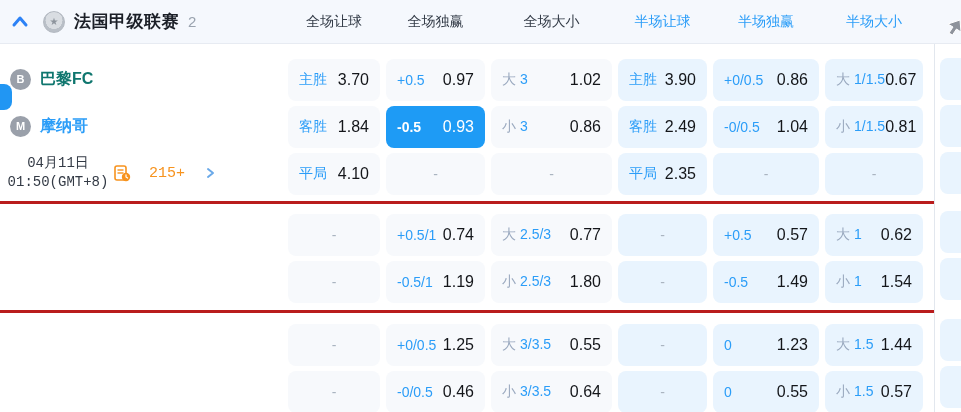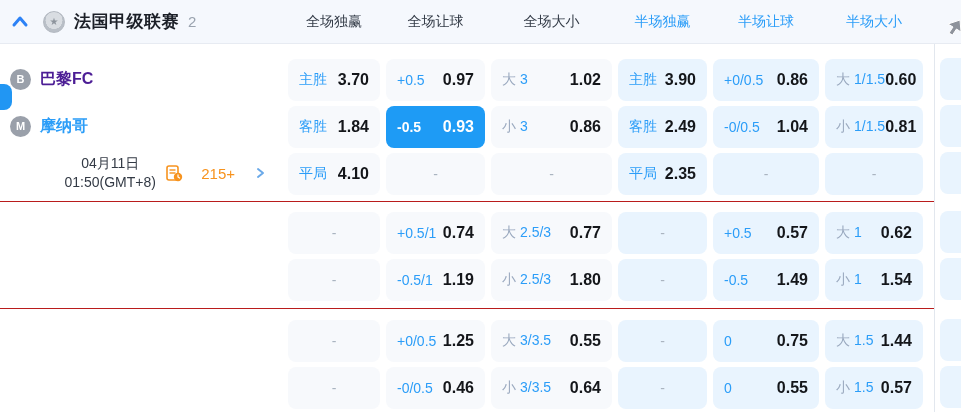--- a/index.html
+++ b/index.html
@@ -32,56 +32,56 @@
     display:flex;align-items:center;justify-content:center;
     color:#8d949d;font-size:10px;line-height:1;
   }
   .league-title{font-size:17px;font-weight:700;color:#1b1f27;margin-left:9px;letter-spacing:.5px;font-family:Liberation Serif, serif;}
   .league-count{font-size:15px;color:#9aa3af;margin-left:9px;}
   .col-head{font-size:14px;color:#333b47;text-align:center;}
   .col-head.half{color:var(--accent,#2b9df8);}
 
   
   .groups{width:934px;}
-  .group{padding:15px 0 6px 0;border-bottom:1px solid #b91c1c;display:flex;flex-direction:column;row-gap:5px;}
+  .group{padding:15px 0 6px 0;border-bottom:3px solid #b91c1c;display:flex;flex-direction:column;row-gap:5px;}
   .group[data-group="1"]{padding-top:10px;padding-bottom:7px;}
   .group[data-group="2"]{padding-top:11px;border-bottom:none;padding-bottom:0;}
   .odds-row{height:42px;}
   .cell{
     border-radius:8px;height:42px;
     display:flex;align-items:center;justify-content:space-between;
     padding:0 11px;box-sizing:border-box;cursor:pointer;
   }
   .cell.full{background:var(--full-bg,#f7f9fc);}
   .cell.half{background:var(--half-bg,#e9f4fe);}
   .cell .lab{display:flex;align-items:baseline;gap:4px;font-size:14px;}
   .cell .lg{color:#9aa9bf;}
   .cell .lb{color:var(--accent,#2b9df8);}
-  .cell .v{font-size:16px;font-weight:700;color:#14161a;}
+  .cell .v{font-size:16px;font-weight:400;color:#14161a;}
   .cell.empty{justify-content:center;cursor:default;}
   .cell.empty .v{color:#aab4c0;font-weight:400;font-size:14px;}
   .cell.selected{background:var(--sel-bg,#1e9bf5);}
   .cell.selected .lb{color:#fff;font-weight:700;}
   .cell.selected .v{color:#fff;}
 
   
   .info{position:absolute;left:0;top:43px;width:282px;height:158px;}
   .team-row{position:absolute;left:0;height:42px;display:flex;align-items:center;padding-left:10px;cursor:pointer;width:272px;}
   .team-row.home{top:15px;}
   .team-row.away{top:62px;}
   .team-badge{
     width:21px;height:21px;border-radius:50%;background:#9aa0aa;color:#fff;
     display:flex;align-items:center;justify-content:center;
     font-size:11px;font-weight:700;flex:0 0 auto;
   }
-  .team-name{margin-left:9px;font-size:16px;font-weight:700;color:#4c1d95;}
+  .team-name{margin-left:9px;font-size:16px;font-weight:700;color:#0f766e;}
   .team-row.away .team-name{color:var(--accent,#2b9df8);}
   .meta-row{
     position:absolute;left:0;top:109px;height:42px;width:282px;box-sizing:border-box;
-    display:flex;align-items:center;justify-content:flex-end;padding:0 16px 0 2px;
+    display:flex;align-items:center;justify-content:flex-start;padding:0 16px 0 2px;font-family:Liberation Mono, monospace;
   }
   .match-when{text-align:center;font-size:14px;color:#333a45;line-height:1.35;min-width:112px;}
   .more-odds{display:flex;align-items:center;gap:18px;cursor:pointer;}
   .odds-ico{width:17px;height:17px;flex:0 0 auto;}
   .more-odds .cnt{font-size:15px;color:#f7931e;}
   .more-chev{width:12px;height:12px;margin-left:1px;}
 
   
   .v-divider{position:absolute;left:934px;top:44px;bottom:0;width:1px;background:#e2e7ee;}
   .overflow-col{position:absolute;left:940px;top:43px;width:21px;bottom:0;}
@@ -99,25 +99,25 @@
 
   <div class="header-bar grid">
     <div class="league-cell">
       <svg class="chev-up" viewBox="0 0 18 18">
         <polyline points="3,12 9,5 15,12" fill="none" stroke="#2c82f6" stroke-width="3" stroke-linecap="round" stroke-linejoin="round"></polyline>
       </svg>
       <span class="league-logo">★</span>
       <span class="league-title">法国甲级联赛</span>
       <span class="league-count">2</span>
     </div>
+    <div class="col-head full">全场让球</div>
     <div class="col-head full">全场独赢</div>
-    <div class="col-head full">全场让球</div>
     <div class="col-head full">全场大小</div>
+    <div class="col-head half">半场让球</div>
     <div class="col-head half">半场独赢</div>
-    <div class="col-head half">半场让球</div>
     <div class="col-head half">半场大小</div>
   </div>
 
   <div class="groups">
     <div class="group" data-group="0">
         <div class="odds-row grid">
           <div></div>
           <div class="cell full">
             <span class="lab">
               <span class="lb">主胜</span>
@@ -147,21 +147,21 @@
             <span class="lab">
               <span class="lb">+0/0.5</span>
             </span>
             <span class="v">0.86</span>
           </div>
           <div class="cell half">
             <span class="lab">
               <span class="lg">大</span>
               <span class="lb">1/1.5</span>
             </span>
-            <span class="v">0.60</span>
+            <span class="v">0.67</span>
           </div>
         </div>
         <div class="odds-row grid">
           <div></div>
           <div class="cell full">
             <span class="lab">
               <span class="lb">客胜</span>
             </span>
             <span class="v">1.84</span>
           </div>
@@ -317,21 +317,21 @@
             </span>
             <span class="v">0.55</span>
           </div>
           <div class="cell half empty">
             <span class="v">-</span>
           </div>
           <div class="cell half">
             <span class="lab">
               <span class="lb">0</span>
             </span>
-            <span class="v">0.75</span>
+            <span class="v">1.23</span>
           </div>
           <div class="cell half">
             <span class="lab">
               <span class="lg">大</span>
               <span class="lb">1.5</span>
             </span>
             <span class="v">1.44</span>
           </div>
         </div>
         <div class="odds-row grid">

